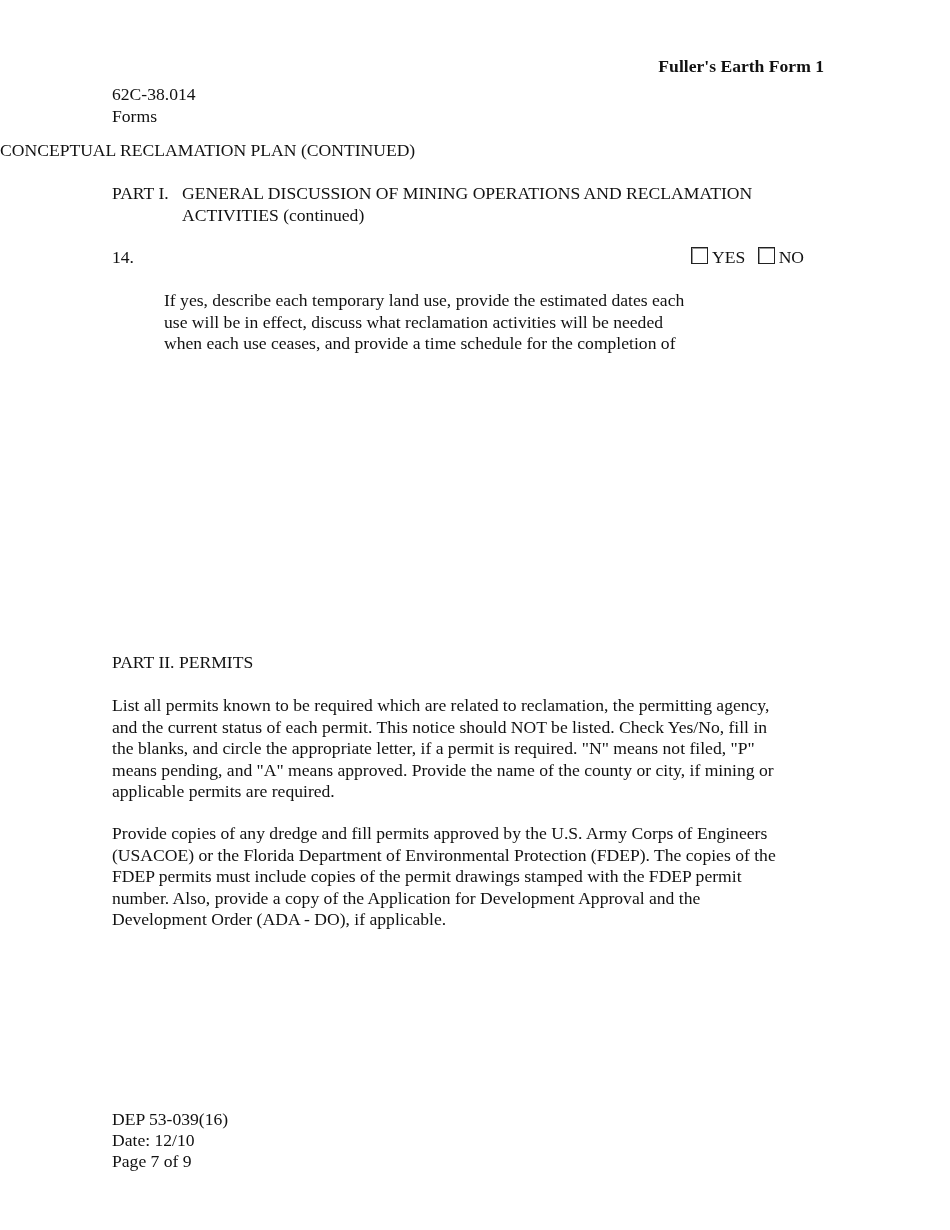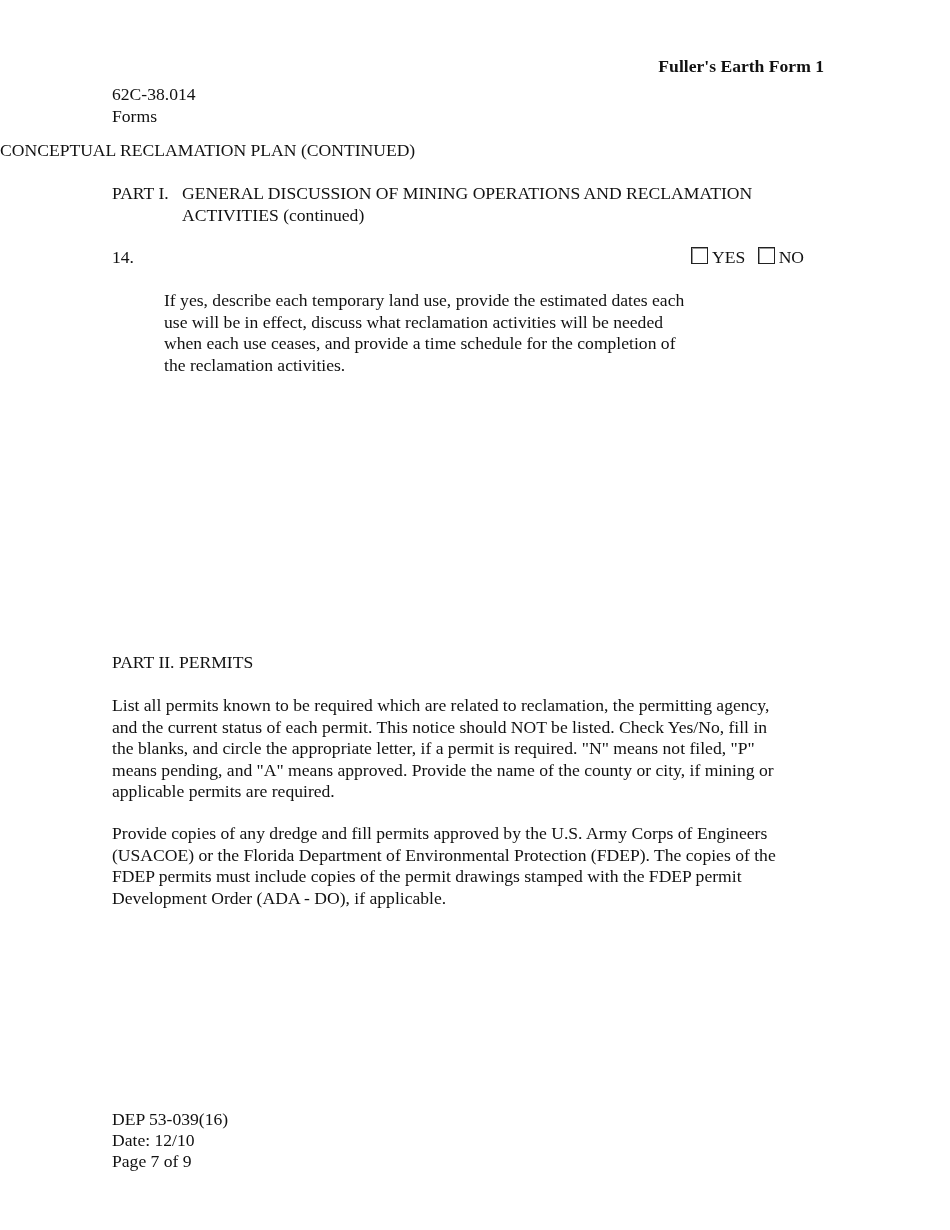--- a/index.html
+++ b/index.html
@@ -81,37 +81,37 @@
     <span class="choice">
       <span class="checkbox"></span><span>NO</span>
     </span>
   </span>
 </div>
 
 <div class="abs q14-desc">
   <div>If yes, describe each temporary land use, provide the estimated dates each</div>
   <div>use will be in effect, discuss what reclamation activities will be needed</div>
   <div>when each use ceases, and provide a time schedule for the completion of</div>
-  <div>the reclamation activities.</div>
 </div>
 
 <div class="abs part2-heading">PART II.  PERMITS</div>
 
 <div class="abs para para1">
   <div>List all permits known to be required which are related to reclamation, the permitting agency,</div>
   <div>and the current status of each permit.  This notice should NOT be listed.  Check Yes/No, fill in</div>
   <div>the blanks, and circle the appropriate letter, if a permit is required.  "N" means not filed, "P"</div>
   <div>means pending, and "A" means approved.  Provide the name of the county or city, if mining or</div>
   <div>applicable permits are required.</div>
 </div>
 
 <div class="abs para para2">
   <div>Provide copies of any dredge and fill permits approved by the U.S. Army Corps of Engineers</div>
   <div>(USACOE) or the Florida Department of Environmental Protection (FDEP).  The copies of the</div>
   <div>FDEP permits must include copies of the permit drawings stamped with the FDEP permit</div>
+  <div>number.  Also, provide a copy of the Application for Development Approval and the</div>
   <div>Development Order (ADA - DO), if applicable.</div>
 </div>
 
 <div class="abs footer">
   <div>DEP 53-039(16)</div>
   <div>Date:  12/10</div>
   <div>Page 7 of 9</div>
 </div>
 
 </body></html>

